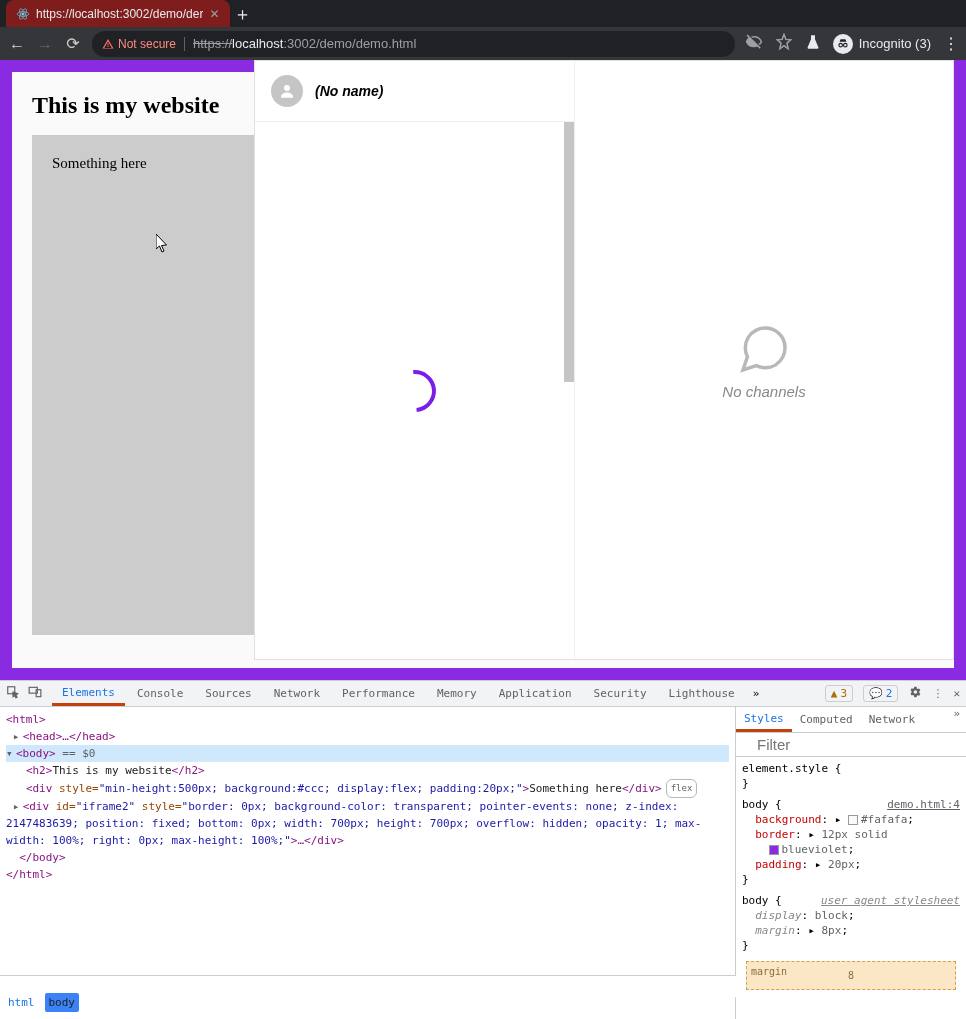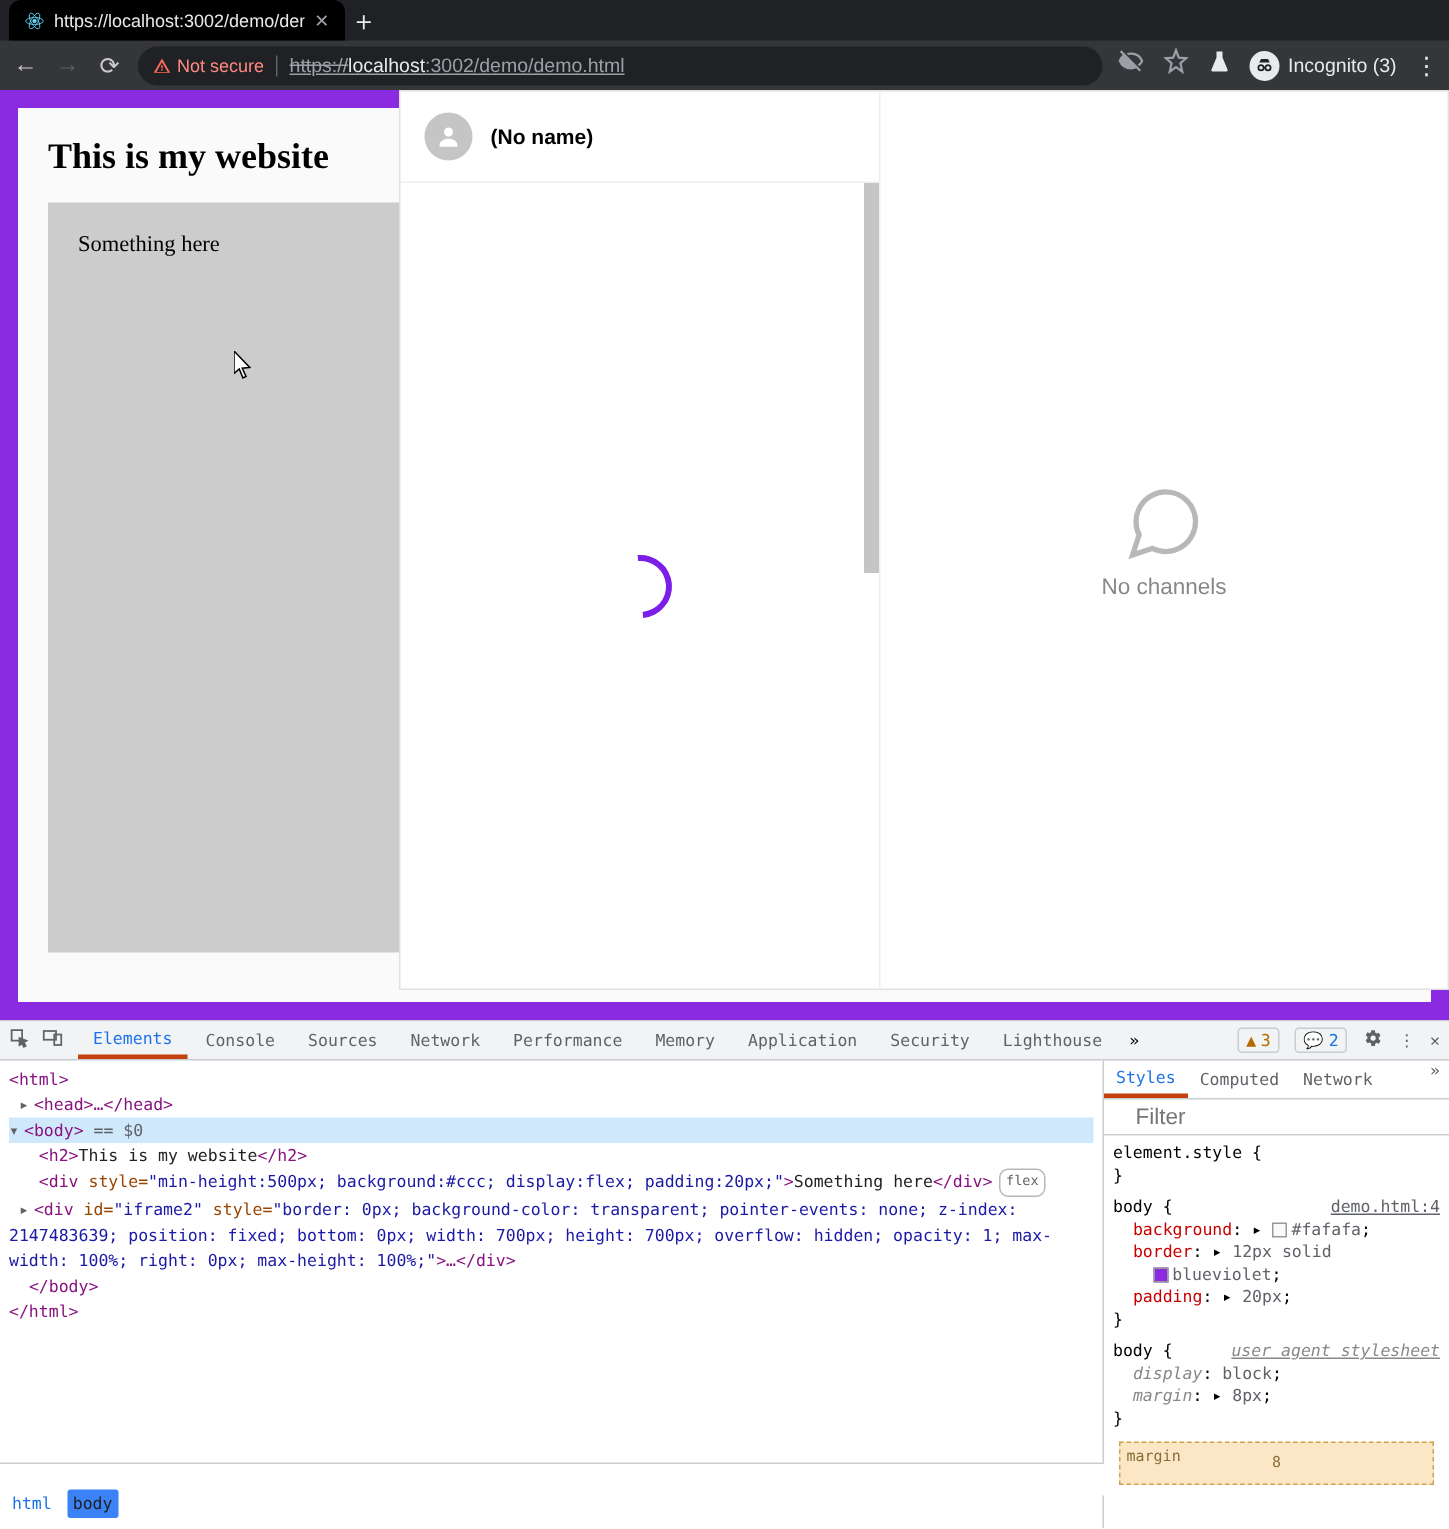--- a/index.html
+++ b/index.html
@@ -1,46 +1,46 @@
 <!DOCTYPE html>
 <html><head>
 <meta charset="utf-8">
 <style>
 * { box-sizing: border-box; margin: 0; padding: 0; }
 body { font-family: Arial, sans-serif; width: 966px; height: 1019px; overflow: hidden; background: #fff; }
 
 
 .browser-chrome { background: #202124; height: 60px; }
 .tab-strip { display: flex; height: 27px; align-items: stretch; background: #202124; }
-.tab { display: flex; align-items: center; gap: 6px; padding: 0 10px; background: #000000; border-radius: 8px 8px 0 0; margin-left: 6px; min-width: 200px; color: #e8eaed; font-size: 12px; }
+.tab { display: flex; align-items: center; gap: 6px; padding: 0 10px; background: #7f1d1d; border-radius: 8px 8px 0 0; margin-left: 6px; min-width: 200px; color: #e8eaed; font-size: 12px; }
 .tab .favicon { width: 14px; height: 14px; }
 .tab .title { flex: 1; white-space: nowrap; overflow: hidden; }
 .tab .close { color: #9aa0a6; cursor: pointer; }
 .new-tab { color: #e8eaed; width: 26px; display: flex; align-items: center; justify-content: center; font-size: 18px; cursor: pointer; }
 
 .toolbar { display: flex; align-items: center; height: 33px; background: #35363a; padding: 0 8px; gap: 10px; }
 .toolbar .navbtn { color: #ccc; width: 18px; text-align: center; cursor: pointer; font-size: 16px; }
 .toolbar .navbtn.disabled { color: #5f6368; }
 .addrbar { flex: 1; display: flex; align-items: center; background: #202124; border-radius: 14px; height: 26px; padding: 0 10px; gap: 8px; color: #e8eaed; font-size: 13px; }
 .addrbar .warn { color: #ff8a80; display: flex; align-items: center; gap: 4px; font-size: 12px; }
 .addrbar .sep { width: 1px; height: 14px; background: #5f6368; }
-.addrbar .url { color: #9aa0a6; text-decoration: underline; }
+.addrbar .url { color: #9aa0a6; }
 .addrbar .url .strike { text-decoration: line-through; }
 .addrbar .url .host { color: #e8eaed; }
 .toolbar-right { display: flex; align-items: center; gap: 12px; color: #e8eaed; }
 .incognito { display: flex; align-items: center; gap: 6px; font-size: 13px; }
 .incognito-badge { width: 20px; height: 20px; border-radius: 50%; background: #e8eaed; display: flex; align-items: center; justify-content: center; color: #202124; font-size: 12px; }
 
 
 .viewport { position: relative; height: 620px; background: #fafafa; border: 12px solid blueviolet; padding: 20px; }
 .viewport h2 { font-family: 'Times New Roman', serif; font-weight: bold; font-size: 24px; margin-bottom: 16px; }
 .greybox { min-height: 500px; background: #ccc; display: flex; padding: 20px; font-family: 'Times New Roman', serif; font-size: 15px; }
 
 
-.overlay { position: absolute; top: 60px; right: 0; width: 700px; max-width: 100%; height: 600px; display: flex; background: #fff; border: 1px solid #e0e0e0; }
+.overlay { position: absolute; top: 60px; right: 12px; width: 700px; max-width: 100%; height: 600px; display: flex; background: #fff; border: 1px solid #e0e0e0; font-style: italic; }
 .left-pane { width: 320px; border-right: 1px solid #eee; display: flex; flex-direction: column; }
 .lp-header { display: flex; align-items: center; gap: 12px; padding: 14px 16px; border-bottom: 1px solid #eee; }
 .avatar { width: 32px; height: 32px; border-radius: 50%; background: #c5c5c5; display: flex; align-items: center; justify-content: center; color: #fff; }
 .avatar svg { width: 18px; height: 18px; }
 .lp-title { font-weight: 600; font-size: 14px; }
 .lp-body { flex: 1; display: flex; align-items: center; justify-content: center; position: relative; }
 .lp-body::-webkit-scrollbar { width: 12px; }
 .scroll-ind { position: absolute; right: 0; top: 0; width: 10px; height: 260px; background: #c5c5c5; }
 .spinner { width: 42px; height: 42px; border: 4px solid transparent; border-top-color: #7b1fe8; border-right-color: #7b1fe8; border-radius: 50%; transform: rotate(40deg); }
 .right-pane { flex: 1; display: flex; flex-direction: column; align-items: center; justify-content: center; gap: 6px; color: #888; }

